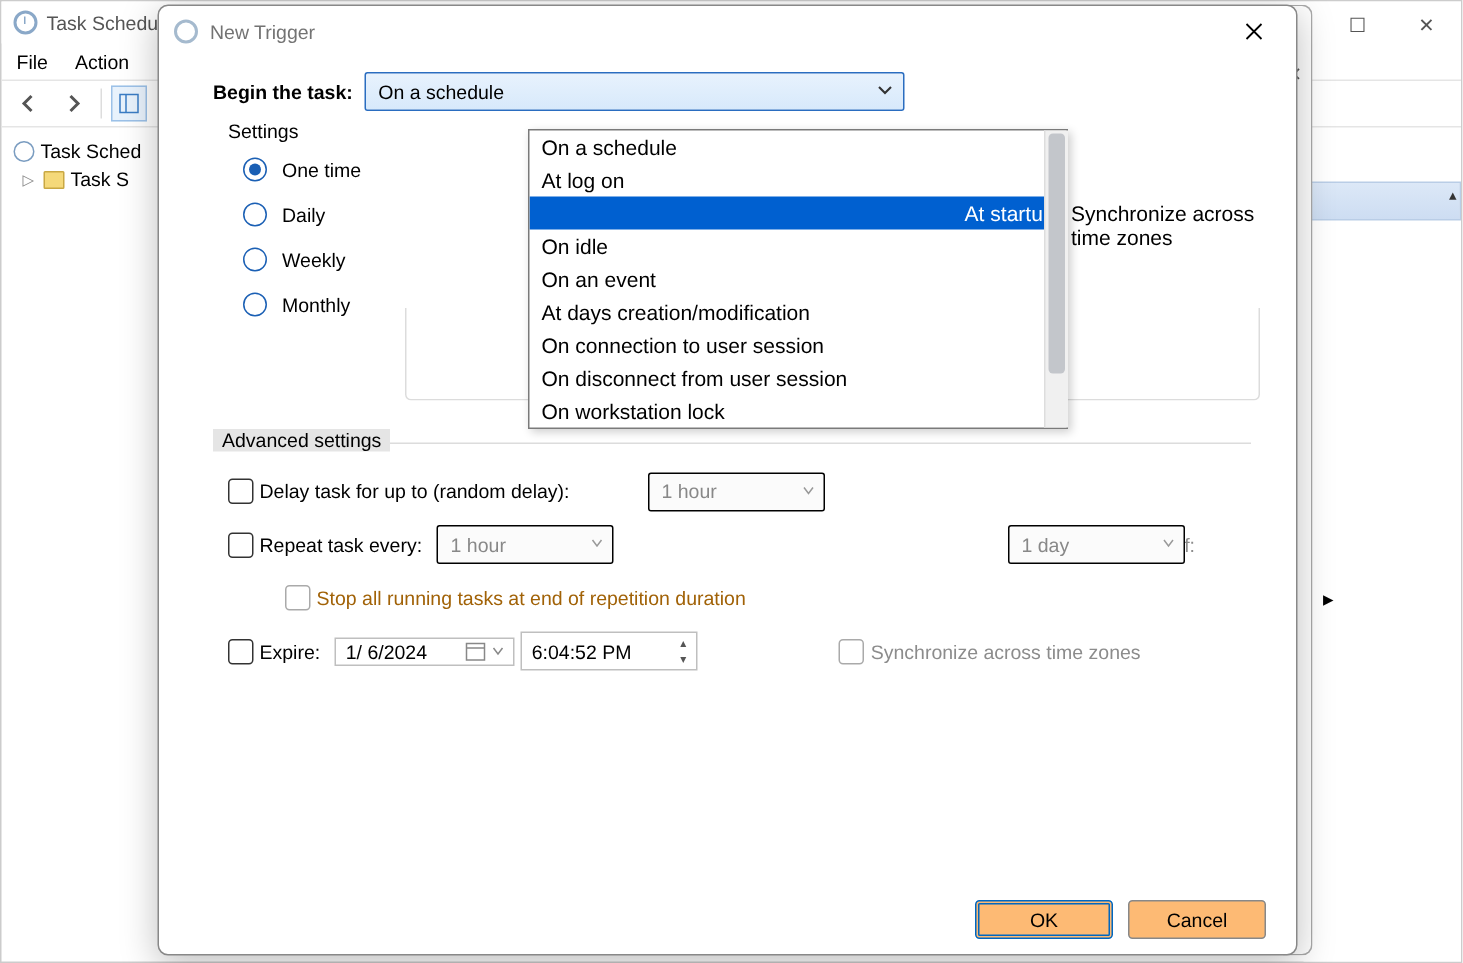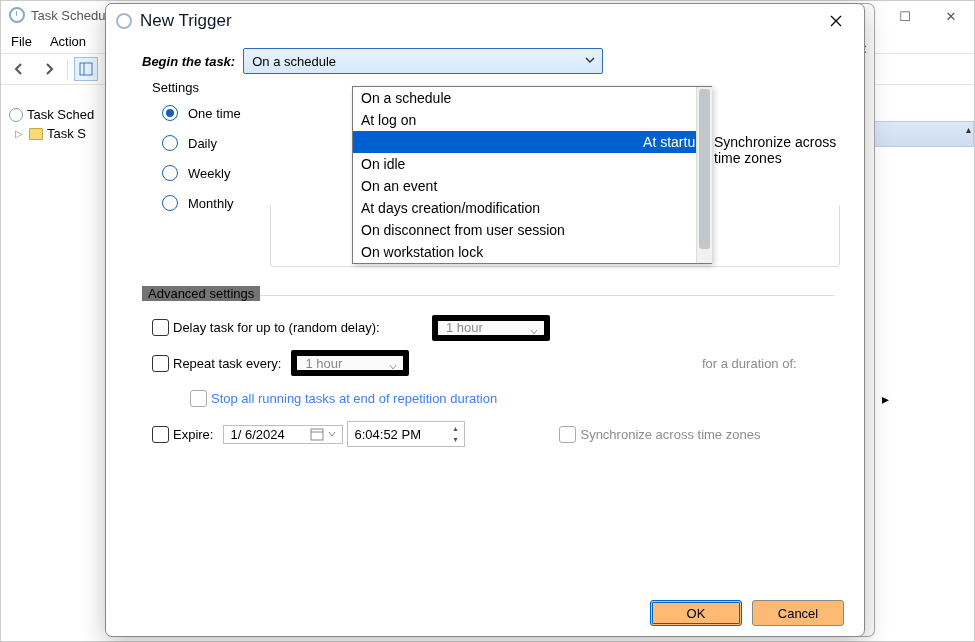--- a/index.html
+++ b/index.html
@@ -10,42 +10,42 @@
 .main-titlebar { height: 28px; background: #fff; display: flex; align-items: center; padding: 0 8px; }
 .main-titlebar .icon { width: 16px; height: 16px; border: 2px solid #8aa8c8; border-radius: 50%; margin-right: 6px; position: relative; }
 .main-titlebar .icon::after { content: ''; position: absolute; top: 2px; left: 5px; width: 1px; height: 5px; background: #8aa8c8; transform-origin: bottom; }
 .main-title { flex: 1; color: #555; }
 .win-controls { position: absolute; right: 0; top: 0; display: flex; }
 .win-btn { width: 46px; height: 30px; display: flex; align-items: center; justify-content: center; color: #555; }
 .menu-bar { height: 24px; display: flex; align-items: center; padding: 0 10px; gap: 18px; font-size: 13px; color: #000; }
 .toolbar { height: 32px; border-top: 1px solid #e5e5e5; border-bottom: 1px solid #e5e5e5; display: flex; align-items: center; padding: 0 6px; gap: 6px; }
 .tb-btn { width: 24px; height: 24px; display: flex; align-items: center; justify-content: center; border: 1px solid transparent; }
 .tb-btn svg { width: 16px; height: 16px; }
-.tree-panel { position: absolute; left: 4px; top: 104px; width: 100px; }
+.tree-panel { position: absolute; left: 4px; top: 90px; width: 100px; }
 .tree-row { display: flex; align-items: center; padding: 2px 4px; gap: 4px; font-size: 13px; }
 .tree-icon-clock { width: 14px; height: 14px; border: 1.5px solid #7a9cc0; border-radius: 50%; }
 .tree-icon-folder { width: 14px; height: 12px; background: #f5d97a; border: 1px solid #c9a843; border-radius: 1px; }
 .tree-expander { font-size: 10px; color: #888; width: 10px; }
 
 
 .right-panel { position: absolute; right: 0; top: 120px; bottom: 0; width: 105px; background:#fff;}
 .right-header { background: linear-gradient(#dce8f7,#cdddf2); height: 26px; border:1px solid #b9cde6;}
 .right-arrow { position:absolute; right:3px; top:3px; font-size:10px; color:#333;}
 .right-tri { position:absolute; right:85px; top:270px; font-size:14px;}
 
 
 .dialog { position: absolute; left: 105px; top: 3px; width: 760px; height: 634px; background: #fff; border: 1px solid #888; border-radius: 7px; box-shadow: 0 6px 24px rgba(0,0,0,.25); }
 .dlg-titlebar { height: 34px; display: flex; align-items: center; padding: 0 10px; }
 .dlg-title-icon { width:16px; height:16px; border:2px solid #a5bace; border-radius:50%; margin-right:8px;}
-.dlg-title { flex:1; font-size:17px; color:#0f172a; }
+.dlg-title { flex:1; font-size:13px; color:#737373; }
 .dlg-close { width: 36px; height: 28px; display:flex; align-items:center; justify-content:center; cursor:pointer;}
 .dlg-body { padding: 10px 30px 10px 36px; }
 
 .row-begin { display:flex; align-items:center; gap: 8px; margin-bottom: 6px;}
-.lbl-begin { font-weight:600; color:#000;font-style:italic;}
+.lbl-begin { font-weight:600; color:#000;}
 .combo { position: relative; width: 360px; height: 26px; border: 1px solid #2a6dc0; background: linear-gradient(#e8f2fd,#d7e9fb); border-radius:2px; display:flex; align-items:center; padding: 0 8px; color:#000;}
 .combo .chev { position:absolute; right:6px; top:5px; }
 
 
 .dropdown { position:absolute; left: 246px; top: 82px; width: 360px; background:#fff; border:1px solid #7a7a7a; z-index:20; box-shadow: 2px 2px 6px rgba(0,0,0,.2);}
 .dd-inner { max-height: 198px; overflow:hidden; position:relative;}
 .dd-item { padding: 3px 8px; font-size: 14px; color:#000; cursor:pointer; white-space:nowrap;}
 .dd-item.selected { background:#0060d0; color:#fff;text-align:right;}
 .dd-scroll { position:absolute; right:-1px; top:0; bottom:0; width:16px; background:#f0f0f0; border-left:1px solid #ddd;}
 .dd-thumb { position:absolute; right:2px; top:2px; width:11px; height:160px; background:#c3c6cb; border-radius:3px;}
@@ -54,28 +54,28 @@
 .settings-heading { margin: 4px 0 10px 10px; color:#000;}
 .radio-col { display:flex; flex-direction:column; gap: 14px; margin-left: 20px; }
 .radio-row { display:flex; align-items:center; gap:10px; color:#000;}
 .radio { width:16px; height:16px; border:1px solid #1a5fb4; border-radius:50%; display:inline-flex; align-items:center; justify-content:center;}
 .radio.checked::after{content:''; width:8px; height:8px; background:#1a5fb4; border-radius:50%;}
 .sync-label { position:absolute; left: 608px; top: 130px; color:#000; font-size:14px;}
 .settings-box { border:1px solid #dcdcdc; border-top:none; margin-top: -6px; margin-left: 128px; width: 570px; height: 62px; border-radius: 0 0 4px 4px;}
 
 
 .adv-group { margin-top: 28px; border-top:1px solid #dcdcdc; padding-top: 2px; position:relative;}
-.adv-title { position:relative; top:-12px; background:#737373; display:inline-block; padding:0 6px; color:#000;}
+.adv-title { position:relative; top:-12px; background:#e5e5e5; display:inline-block; padding:0 6px; color:#000;}
 .adv-row { display:flex; align-items:center; gap: 4px; margin: 6px 0 14px 10px; color:#000; position:relative;}
-.adv-row.disabled { color:#3b82f6;margin-top:13px;}
+.adv-row.disabled { color:#a16207;margin-top:13px;}
 .chk { width:17px; height:17px; border:1.5px solid #333; border-radius:3px; display:inline-flex; align-items:center; justify-content:center; background:#fff;}
 .chk.disabled{ border-color:#aaa;}
 .chk.checked { background:#0067c0; border-color:#0067c0;}
 .chk.checked svg { stroke:#fff;}
-.combo-sm { width:118px; height:26px; border:6px solid #000000; background:#fbfbfb; display:flex; align-items:center; padding:0 8px; color:#888; position:relative; border-radius:2px;}
+.combo-sm { width:118px; height:26px; border:1px solid #000000; background:#fbfbfb; display:flex; align-items:center; padding:0 8px; color:#888; position:relative; border-radius:2px;}
 .combo-sm .chev{ position:absolute; right:5px; top:6px;}
 .dur-label{ color:#8c8c8c; margin-left:150px;}
 .date-input{ width:120px; height:19px; border:1px solid #bfbfbf; display:flex; align-items:center; padding:0 6px; gap:4px; background:#fff;}
 .date-input .cal{ margin-left:auto;}
 .time-spin{ width:118px; height:26px; border:1px solid #bfbfbf; display:flex; align-items:center; padding:0 6px; background:#fff; position:relative;}
 .spin-btns{ position:absolute; right:2px; top:1px; bottom:1px; width:14px; display:flex; flex-direction:column;}
 .spin-btns div{ flex:1; display:flex; align-items:center; justify-content:center; font-size:8px; color:#555;}
 
 
 .dlg-footer { position:absolute; bottom:10px; right:20px; display:flex; gap:10px;}
@@ -206,20 +206,26 @@
       <div class="adv-row">
         <span class="chk"></span>
         <span>Repeat task every:</span>
         <div class="combo-sm" style="margin-left:6px;">
           <span>1 hour</span>
           <svg class="chev" width="10" height="10" viewBox="0 0 10 10">
               <path d="M2 3 L5 7 L8 3" fill="none" stroke="#999"></path>
             </svg>
         </div>
         <span class="dur-label" style="position:absolute; left:400px;">for a duration of:</span>
+        <div class="combo-sm" style="position:absolute; left:520px;">
+          <span>1 day</span>
+          <svg class="chev" width="10" height="10" viewBox="0 0 10 10">
+              <path d="M2 3 L5 7 L8 3" fill="none" stroke="#999"></path>
+            </svg>
+        </div>
       </div>
 
       <div class="adv-row disabled" style="margin-left:48px;">
         <span class="chk disabled"></span>
         <span>Stop all running tasks at end of repetition duration</span>
       </div>
 
 
       <div class="adv-row">
         <span class="chk"></span>
@@ -260,20 +266,21 @@
   </div>
 
   <div class="dropdown">
     <div class="dd-inner" id="dd-inner">
         <div class="dd-item">On a schedule</div>
         <div class="dd-item">At log on</div>
         <div class="dd-item selected">At startup</div>
         <div class="dd-item">On idle</div>
         <div class="dd-item">On an event</div>
         <div class="dd-item">At days creation/modification</div>
+        <div class="dd-item">On connection to user session</div>
         <div class="dd-item">On disconnect from user session</div>
         <div class="dd-item">On workstation lock</div>
       </div>
     <div class="dd-scroll">
         <div class="dd-thumb"></div>
       </div>
   </div>
 </div>
 
 </body></html>

